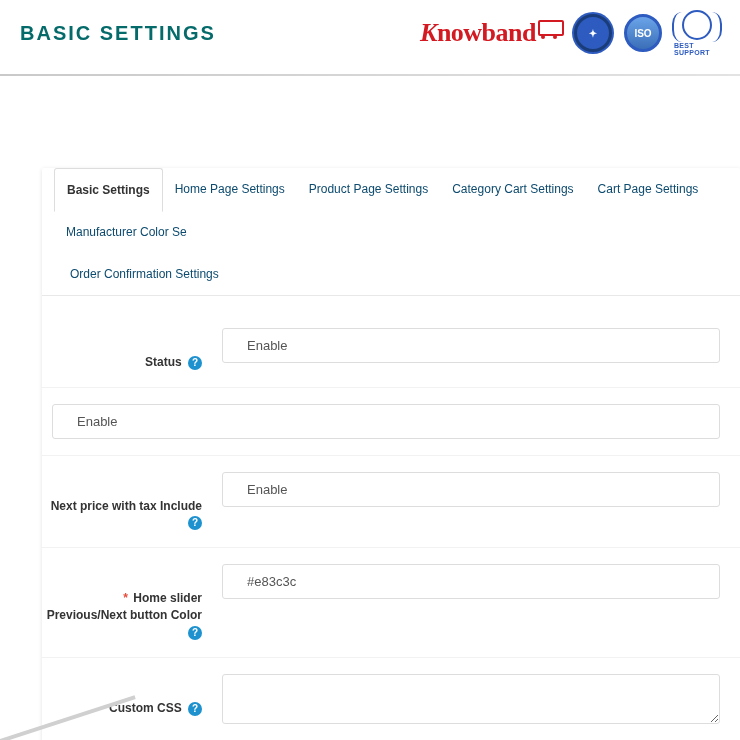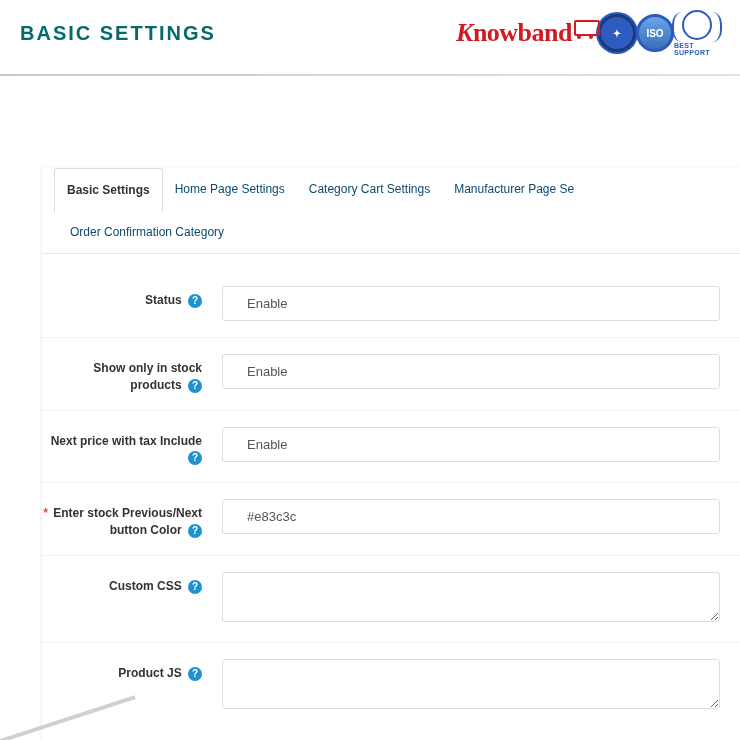--- a/index.html
+++ b/index.html
@@ -1,20 +1,20 @@
 <!DOCTYPE html>
 <html><head>
 <meta charset="utf-8">
 <style>
 * { margin:0; padding:0; box-sizing:border-box; }
 body { width:740px; height:740px; font-family:-apple-system,BlinkMacSystemFont,"Segoe UI",Helvetica,Arial,sans-serif; background:#fff; overflow:hidden; position:relative; }
 
 .header { display:flex; align-items:center; justify-content:space-between; padding:10px 20px 18px 20px; }
 .header-title { color:#046a6a; font-size:20px; font-weight:700; letter-spacing:2px; }
-.header-logos { display:flex; align-items:center; gap:0; }
+.header-logos { display:flex; align-items:center; gap:12px; }
 .seal { width:38px; height:38px; border-radius:50%; display:flex; align-items:center; justify-content:center; font-size:10px; font-weight:700; color:#fff; }
 .seal-blue { background:#2d5bbf; border:3px solid #1a3d7a; box-shadow:0 0 0 2px #2d5bbf; }
 .seal-iso { background:linear-gradient(180deg,#6ba4e8,#3b6fb8); border:3px solid #2d5bbf; }
 .seal-wreath { width:46px; height:46px; display:flex; flex-direction:column; align-items:center; justify-content:center; }
 .wreath-circle { width:30px; height:30px; border-radius:50%; border:2px solid #2d5bbf; background:#fff; position:relative; }
 .wreath-circle:before,.wreath-circle:after { content:""; position:absolute; width:18px; height:30px; border:2px solid #2d5bbf; border-radius:50%/40%; border-top:none; border-bottom:none; }
 .wreath-circle:before { left:-12px; border-right:none; }
 .wreath-circle:after { right:-12px; border-left:none; }
 .best-sup { font-size:7px; font-weight:700; color:#2d5bbf; margin-top:2px; letter-spacing:0.3px; }
 
@@ -25,21 +25,21 @@
 .panel { margin:92px 0 0 42px; background:#fff; box-shadow:0 1px 4px rgba(0,0,0,0.12); border-radius:2px; width:698px; }
 
 .tabs { display:flex; flex-wrap:wrap; padding:0 12px; border-bottom:1px solid #e8e8e8; }
 .tab { padding:14px 12px; font-size:12px; color:#0c4a6e; font-weight:400; white-space:nowrap; cursor:pointer; }
 .tab.active { color:#333; font-weight:700; background:#fff; border:1px solid #ddd; border-bottom:1px solid #fff; border-radius:3px 3px 0 0; margin-bottom:-1px; }
 .tabs-row2 { width:100%; padding-left:4px; }
 
 .form { padding:16px 0 20px 0; }
 .row { display:flex; align-items:flex-start; padding:16px 20px 16px 0; border-bottom:1px solid #f2f2f2; }
 .row:last-child { border-bottom:none; }
-.lbl { width:170px; text-align:right; font-size:12px; font-weight:700; color:#333; padding-right:10px; padding-top:6px; line-height:1.4; }
+.lbl { width:170px; text-align:right; font-size:12px; font-weight:700; color:#333; padding-right:10px; padding-top:6px; line-height:1.4;margin-top:20px; }
 .req { color:#e74c3c; margin-right:2px; }
 .hint { display:inline-block; width:14px; height:14px; border-radius:50%; background:#1e91cf; color:#fff; font-size:10px; font-weight:700; text-align:center; line-height:14px; margin-left:3px; vertical-align:middle; cursor:help; }
 .ctl { flex:1; padding-left:10px; }
 .sel,.txt,.ta { width:100%; border:1px solid #ddd; border-radius:3px; padding:9px 24px; font-size:13px; color:#555; background:#fff; font-family:inherit; -webkit-appearance:none; appearance:none; }
 .ta { min-height:42px; resize:vertical; }
 
 
 .kw { display:flex; align-items:center; }
 .kw-t { font-family:Georgia,serif; font-size:26px; font-weight:700; color:#d31a22; letter-spacing:-0.5px; }
 .kw-k { font-style:italic; }
@@ -66,63 +66,61 @@
   </div>
 </div>
 
 <hr class="hr">
 
 <div class="panel">
 
   <div class="tabs">
     <div class="tab active">Basic Settings</div>
     <div class="tab">Home Page Settings</div>
+    <div class="tab">Product Page Settings</div>
     <div class="tab">Category Cart Settings</div>
-    <div class="tab">Manufacturer Page Se</div>
+    <div class="tab">Cart Page Settings</div>
+    <div class="tab">Manufacturer Color Se</div>
     <div class="tabs-row2">
-      <div class="tab">Order Confirmation Category</div>
+      <div class="tab">Order Confirmation Settings</div>
     </div>
   </div>
 
   <div class="form">
 
     <div class="row">
       <div class="lbl">
         <span>Status</span>
         <span class="hint">?</span>
       </div>
       <div class="ctl">
         <select class="sel"><option>Enable</option></select>
       </div>
     </div>
 
     <div class="row">
-      <div class="lbl">
-        <span>Show only in stock products</span>
-        <span class="hint">?</span>
-      </div>
       <div class="ctl">
         <select class="sel"><option>Enable</option></select>
       </div>
     </div>
 
     <div class="row">
       <div class="lbl">
         <span>Next price with tax Include</span>
         <span class="hint">?</span>
       </div>
       <div class="ctl">
         <select class="sel"><option>Enable</option></select>
       </div>
     </div>
 
     <div class="row">
       <div class="lbl">
         <span class="req">*</span>
-        <span>Enter stock Previous/Next button Color</span>
+        <span>Home slider Previous/Next button Color</span>
         <span class="hint">?</span>
       </div>
       <div class="ctl">
         <input type="text" class="txt" value="#e83c3c" style="">
       </div>
     </div>
 
     <div class="row">
       <div class="lbl">
         <span>Custom CSS</span>

